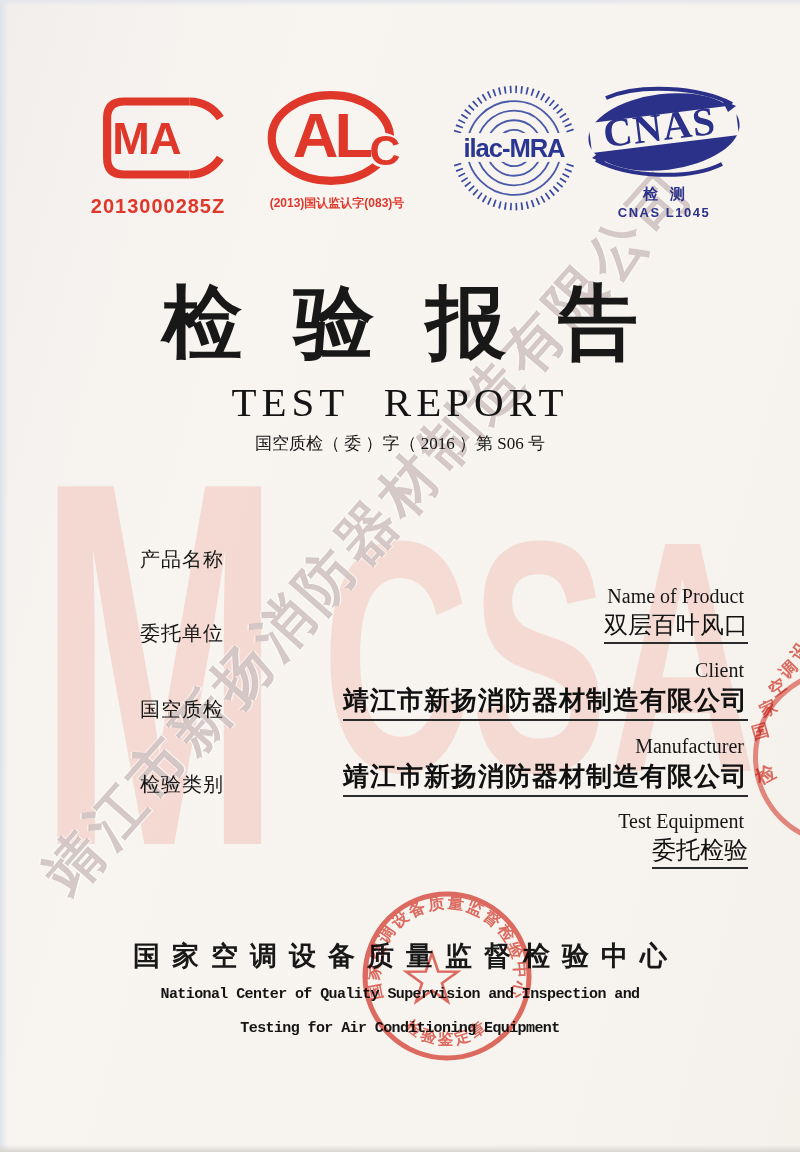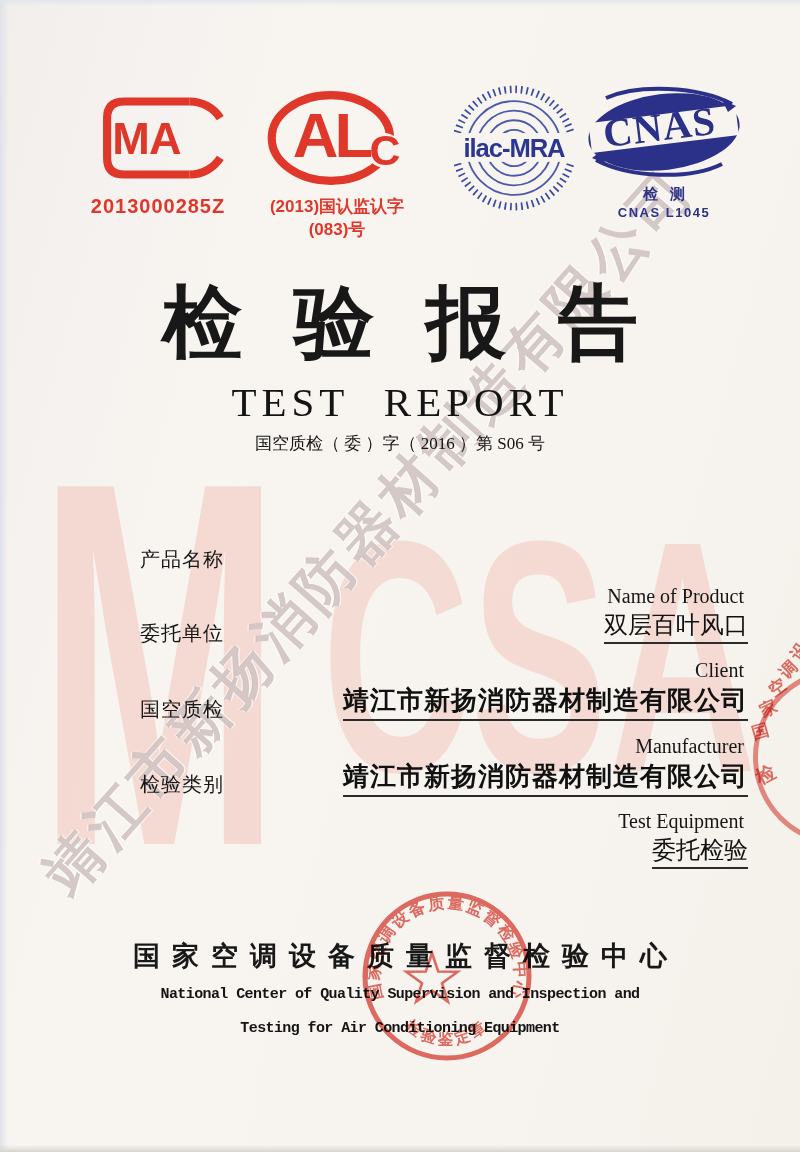--- a/index.html
+++ b/index.html
@@ -31,21 +31,21 @@
     color:rgba(172,148,146,.5);
     text-shadow:1px 1px 0 rgba(255,255,255,.75), -1px -1px 0 rgba(255,255,255,.55);
     transform:rotate(-48.5deg); transform-origin:0 32px;
   }
 
   
   .logo { position:absolute; text-align:center; z-index:3; }
   .logo-cma { left:88px; top:90px; width:140px; }
   .cma-num { margin-top:5px; font-size:20px; font-weight:bold; color:#e0372b; letter-spacing:1px; }
   .logo-al { left:258px; top:86px; width:158px; }
-  .al-caption { margin-top:3px; font-size:17px; font-weight:bold; color:#e0372b; }
+  .al-caption { margin-top:3px; font-size:12px; font-weight:bold; color:#e0372b; }
   .logo-ilac { left:450px; top:84px; width:128px; }
   .logo-cnas { left:576px; top:84px; width:176px; }
   .cnas-cn { margin-top:1px; font-size:15px; font-weight:bold; color:#2b3188; letter-spacing:12px; padding-left:12px; }
   .cnas-code { margin-top:1px; font-size:13px; font-weight:bold; color:#2b3188; letter-spacing:1.5px; }
 
   
   .title-cn { position:absolute; top:270px; left:0; width:100%; text-align:center; z-index:2;
     font-size:80px; font-weight:bold; letter-spacing:52px; padding-left:52px; color:#181818; }
   .title-en { position:absolute; top:378px; left:0; width:100%; text-align:center; z-index:2;
     font-family:"Liberation Serif", serif; font-size:41px; letter-spacing:5px; word-spacing:20px; color:#141414; }

